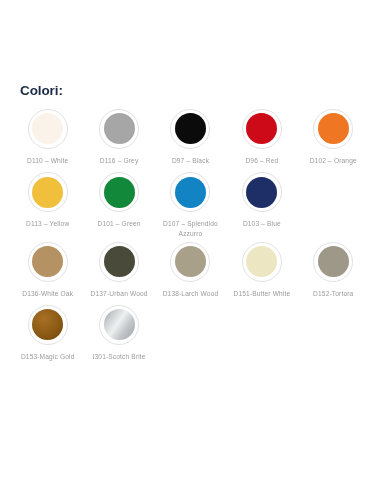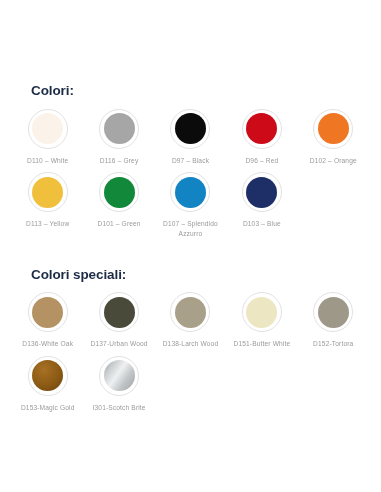--- a/index.html
+++ b/index.html
@@ -19,21 +19,21 @@
     height: 492px;
     box-sizing: border-box;
     padding: 84px 12px 0 12px;
     background: #ffffff;
   }
   .section-title {
     font-size: 13.5px;
     font-weight: bold;
     color: #1c2b45;
     letter-spacing: -0.1px;
-    margin: 0 0 10px 19px;
+    margin: 0 0 10px 8px;
     line-height: 1.1;
   }
   .section-title.special {
     margin-top: 26px;
   }
   .grid {
     display: flex;
     flex-wrap: wrap;
     align-items: flex-start;
   }
@@ -133,21 +133,20 @@
         <div class="caption">D107 – Splendido Azzurro</div>
       </div>
       <div class="swatch-cell">
         <div class="ring">
           <div class="dot" style="background: rgb(30, 46, 102);"></div>
         </div>
         <div class="caption">D103 – Blue</div>
       </div>
     </div>
 
-  <h2 class="section-title special">Colori speciali:</h2>
 
   <div class="grid" id="g1r0">
       <div class="swatch-cell">
         <div class="ring">
           <div class="dot" style="background: rgb(181, 146, 99);"></div>
         </div>
         <div class="caption">D136-White Oak</div>
       </div>
       <div class="swatch-cell">
         <div class="ring">

